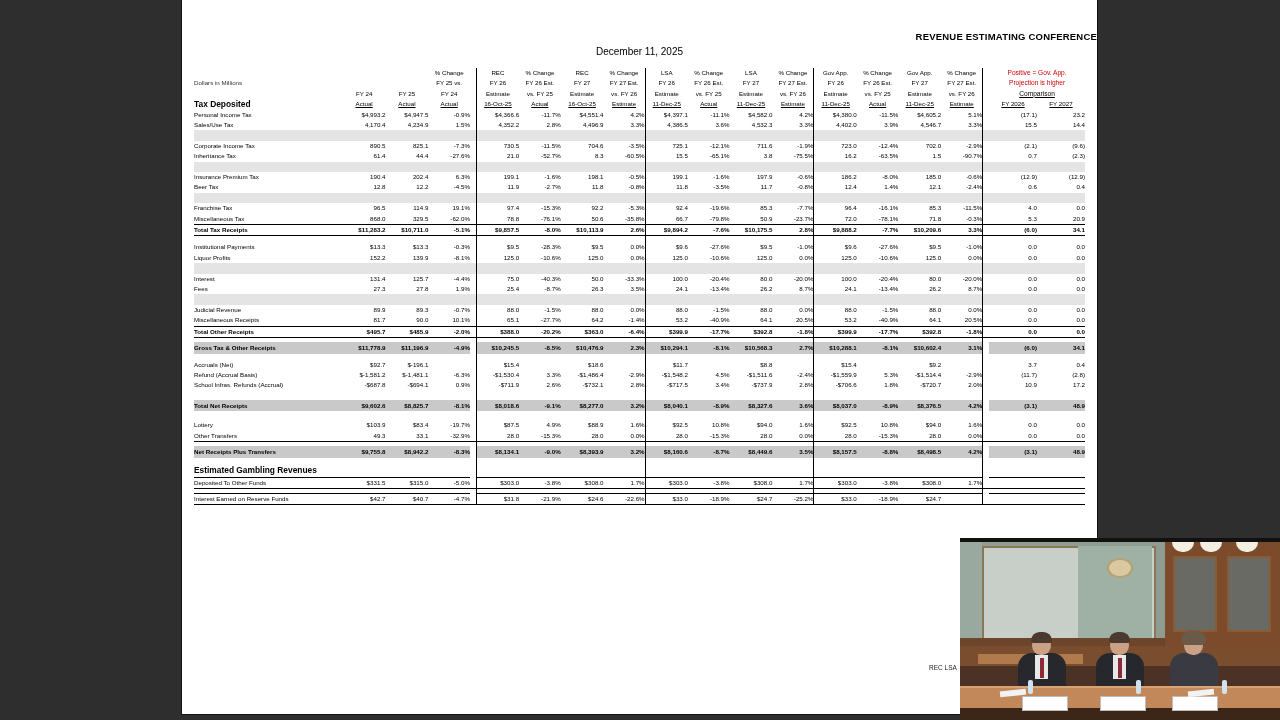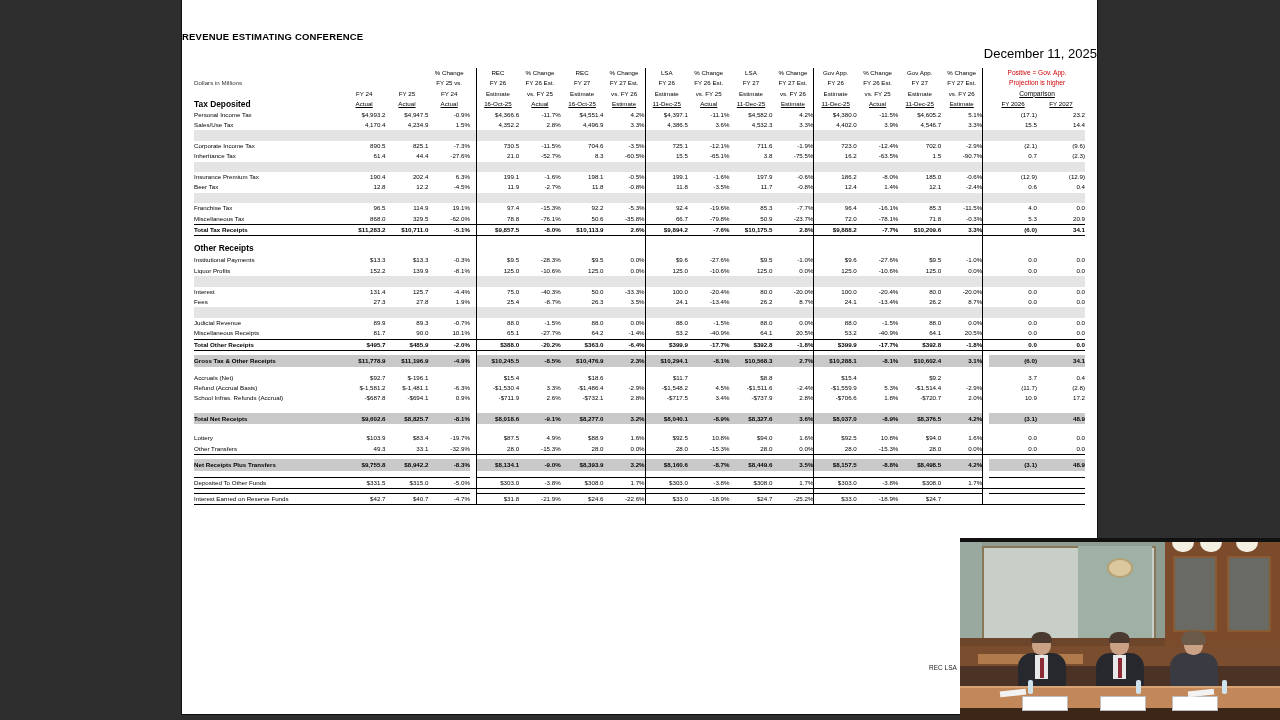--- a/index.html
+++ b/index.html
@@ -12,24 +12,24 @@
 
   
   #page{
     position:absolute;left:182px;top:0;width:915px;height:714px;
     background:#ffffff;
     box-shadow:0 0 0 1px #111;
     overflow:hidden;
   }
 
   .doc-title{
-    text-align:left;font-size:9.5px;font-weight:bold;color:#000;
+    text-align:right;font-size:9.5px;font-weight:bold;color:#000;
     letter-spacing:.2px;margin-top:31px;
   }
-  .doc-date{text-align:right;font-size:13px;color:#000;margin-top:4px;}
+  .doc-date{text-align:center;font-size:10px;color:#000;margin-top:4px;}
 
   
   table.sheet{
     position:absolute;left:12px;top:68px;
     width:891px;
     border-collapse:collapse;
     font-size:6.2px;color:#000;
     table-layout:fixed;
   }
   table.sheet td,table.sheet th{
@@ -516,42 +516,20 @@
             <td></td>
             <td class="bR"></td>
             <td></td>
             <td></td>
             <td></td>
             <td class="bR"></td>
             <td></td>
             <td></td>
             <td></td>
           </tr>
-          <tr class="sect">
-            <td class="lbl">Other Receipts</td>
-            <td></td>
-            <td></td>
-            <td></td>
-            <td></td>
-            <td class="bL"></td>
-            <td></td>
-            <td></td>
-            <td class="bR"></td>
-            <td></td>
-            <td></td>
-            <td></td>
-            <td class="bR"></td>
-            <td></td>
-            <td></td>
-            <td></td>
-            <td class="bR"></td>
-            <td></td>
-            <td></td>
-            <td></td>
-          </tr>
           <tr>
             <td class="lbl ind1">Institutional Payments</td>
             <td class="num">$13.3</td>
             <td class="num">$13.3</td>
             <td class="num">-0.3%</td>
             <td></td>
             <td class="num bL">$9.5</td>
             <td class="num">-28.3%</td>
             <td class="num">$9.5</td>
             <td class="num bR">0.0%</td>
@@ -1044,20 +1022,42 @@
             <td></td>
             <td class="bR"></td>
             <td></td>
             <td></td>
             <td></td>
             <td class="bR"></td>
             <td></td>
             <td></td>
             <td></td>
           </tr>
+          <tr class="sect">
+            <td class="lbl">Estimated Gambling Revenues</td>
+            <td></td>
+            <td></td>
+            <td></td>
+            <td></td>
+            <td class="bL"></td>
+            <td></td>
+            <td></td>
+            <td class="bR"></td>
+            <td></td>
+            <td></td>
+            <td></td>
+            <td class="bR"></td>
+            <td></td>
+            <td></td>
+            <td></td>
+            <td class="bR"></td>
+            <td></td>
+            <td></td>
+            <td></td>
+          </tr>
           <tr>
             <td class="lbl ind1 tb-top tb-bot">Deposited To Other Funds</td>
             <td class="num tb-top tb-bot">$331.5</td>
             <td class="num tb-top tb-bot">$315.0</td>
             <td class="num tb-top tb-bot">-5.0%</td>
             <td class="tb-bot"></td>
             <td class="num tb-top bL tb-bot">$303.0</td>
             <td class="num tb-top tb-bot">-3.8%</td>
             <td class="num tb-top tb-bot">$308.0</td>
             <td class="num tb-top bR tb-bot">1.7%</td>

